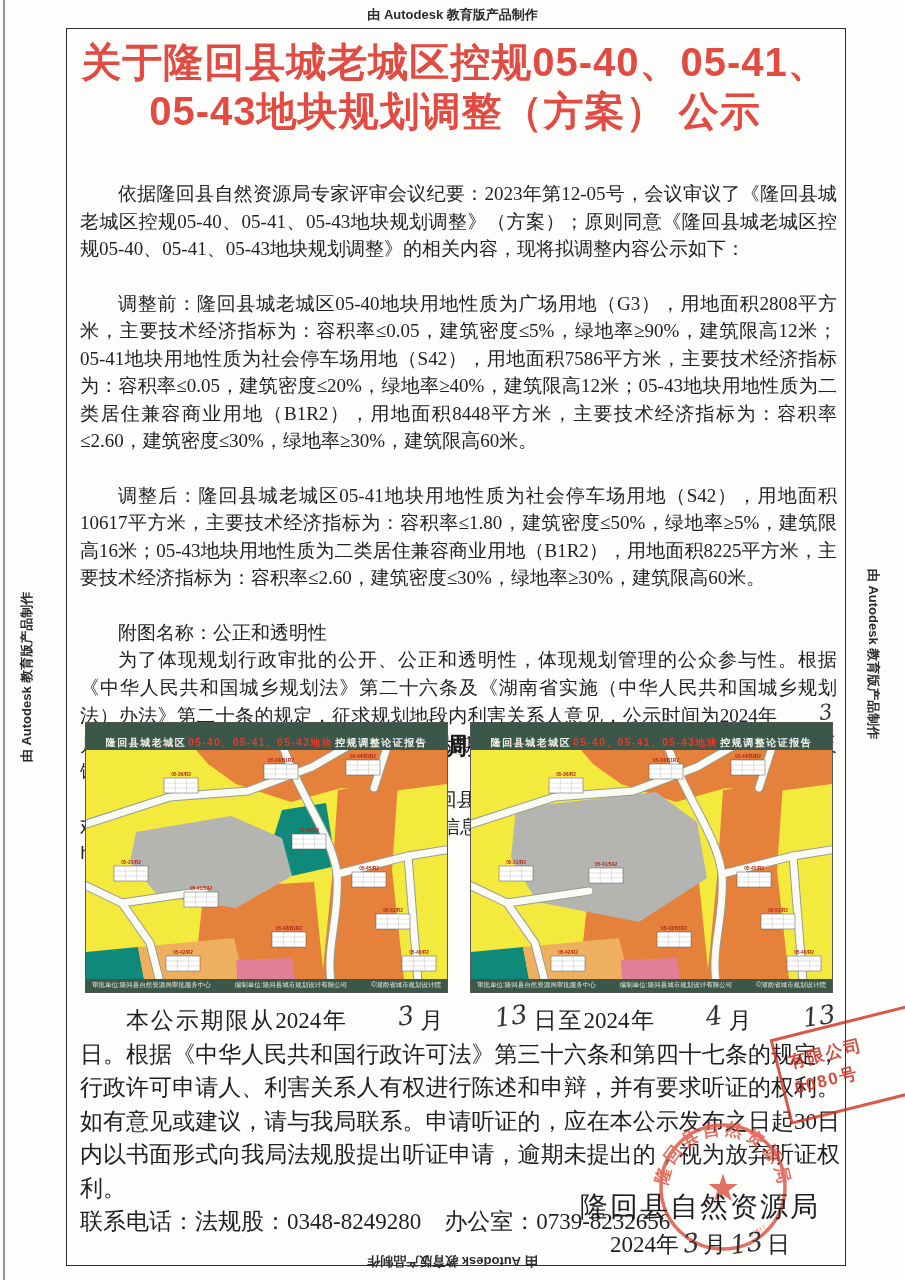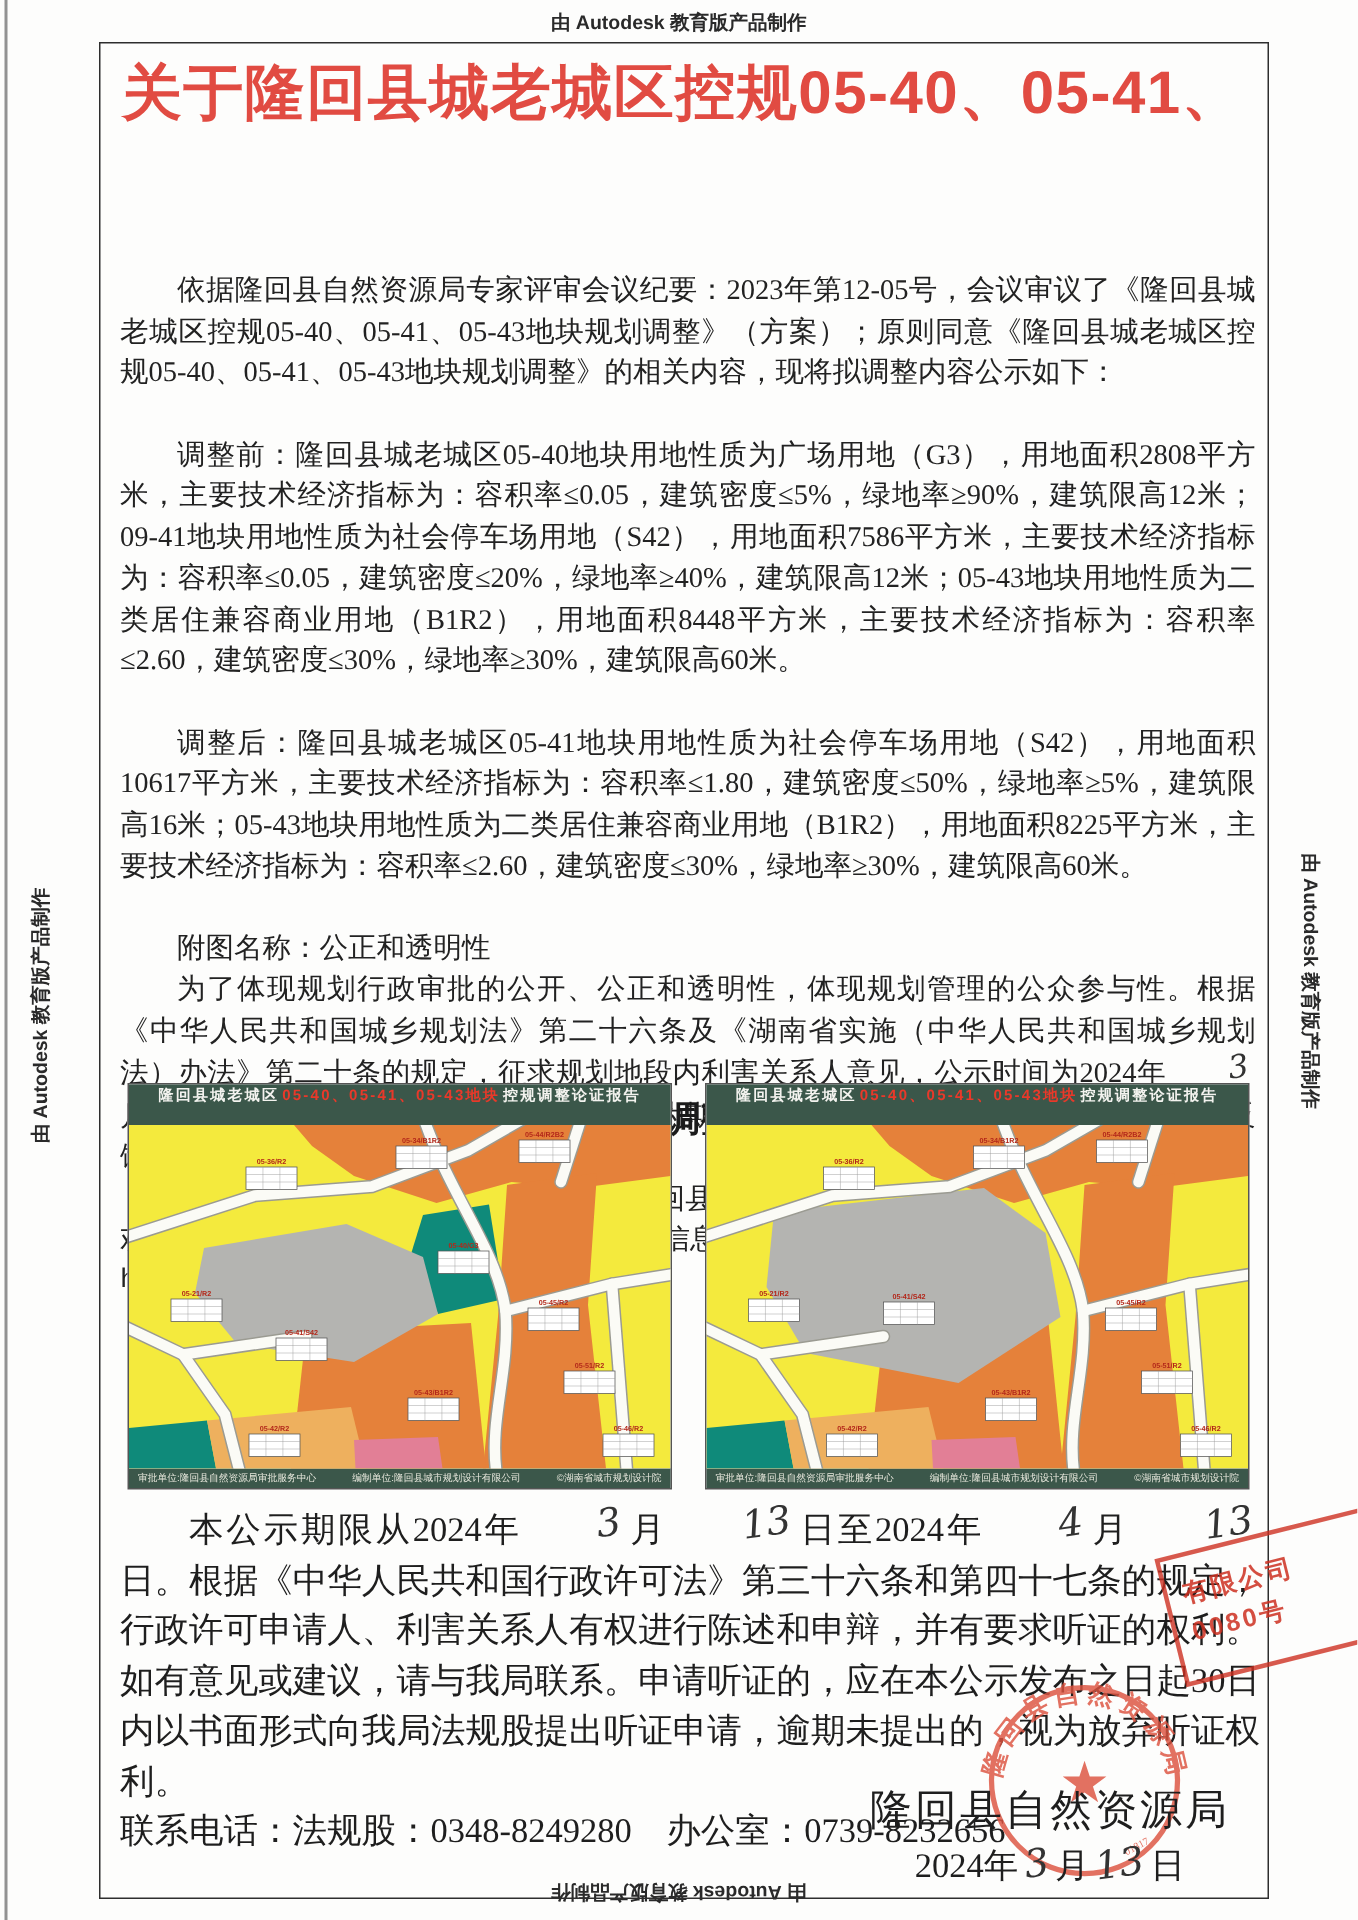--- a/index.html
+++ b/index.html
@@ -27,21 +27,21 @@
   .body-block{position:absolute;left:80px;top:180px;width:757px;font-size:19px;line-height:27.5px;text-align:justify;}
   .body-block p{margin:0;}
   .ind{text-indent:2em;}
   .gap{margin-top:27px !important;}
   .url{font-family:"Liberation Mono","DejaVu Sans Mono",monospace;font-size:18px;letter-spacing:1px;}
   .hand{display:inline-block;font-style:italic;font-family:"DejaVu Serif",serif;transform:rotate(-8deg);font-size:1.12em;padding:0 4px;color:#333;}
   
   .map-label{position:absolute;font-family:"Liberation Sans","DejaVu Sans",sans-serif;font-weight:bold;font-size:24px;color:#1b1b1b;margin-top:40px;}
   .map-panel{position:absolute;width:363px;height:271px;border:1px solid #555;background:#fff;box-sizing:border-box;}
   .map-head{height:27px;background:#3b574a;color:#f3f3ef;font-family:"Liberation Sans","DejaVu Sans",sans-serif;
-    font-weight:bold;font-size:10px;letter-spacing:1.5px;display:flex;align-items:flex-start;justify-content:center;white-space:nowrap;}
+    font-weight:bold;font-size:10px;letter-spacing:1.5px;display:flex;align-items:flex-end;justify-content:center;white-space:nowrap;}
   .map-head .red{color:#e8392a;margin:0 2px;}
   .map-foot{height:13px;background:#3b574a;color:#e8e8dd;font-family:"Liberation Sans","DejaVu Sans",sans-serif;
     font-size:6.5px;display:flex;align-items:center;justify-content:space-between;padding:0 6px;white-space:nowrap;}
   .map-svg{display:block;}
   .mcode{font-size:4.8px;fill:#b3271a;font-weight:bold;text-anchor:middle;font-family:"Liberation Sans","DejaVu Sans",sans-serif;}
   .mrect{fill:#ffffff;stroke:#555;stroke-width:0.5;}
   .mline{stroke:#999;stroke-width:0.3;}
   .road-case{fill:none;stroke:#9b9b92;stroke-width:9;stroke-linecap:round;}
   .road{fill:none;stroke:#fbfbf6;stroke-width:7;stroke-linecap:round;}
   
@@ -70,25 +70,26 @@
 
   <div class="wm wm-top">由 Autodesk 教育版产品制作</div>
   <div class="wm wm-left">由 Autodesk 教育版产品制作</div>
   <div class="wm wm-right">由 Autodesk 教育版产品制作</div>
   <div class="wm wm-bottom">由 Autodesk 教育版产品制作</div>
 
   <div class="frame"></div>
 
   <div class="title" style="color:#e14b42">
     <div>关于隆回县城老城区控规05-40、05-41、</div>
+    <div>05-43地块规划调整（方案） 公示</div>
   </div>
 
   <div class="body-block">
     <p class="ind">依据隆回县自然资源局专家评审会议纪要：2023年第12-05号，会议审议了《隆回县城老城区控规05-40、05-41、05-43地块规划调整》（方案）；原则同意《隆回县城老城区控规05-40、05-41、05-43地块规划调整》的相关内容，现将拟调整内容公示如下：</p>
-    <p class="ind gap">调整前：隆回县城老城区05-40地块用地性质为广场用地（G3），用地面积2808平方米，主要技术经济指标为：容积率≤0.05，建筑密度≤5%，绿地率≥90%，建筑限高12米；09-41地块用地性质为社会停车场用地（S42），用地面积7586平方米，主要技术经济指标为：容积率≤0.05，建筑密度≤20%，绿地率≥40%，建筑限高12米；05-43地块用地性质为二类居住兼容商业用地（B1R2），用地面积8448平方米，主要技术经济指标为：容积率≤2.60，建筑密度≤30%，绿地率≥30%，建筑限高60米。</p>
+    <p class="ind gap">调整前：隆回县城老城区05-40地块用地性质为广场用地（G3），用地面积2808平方米，主要技术经济指标为：容积率≤0.05，建筑密度≤5%，绿地率≥90%，建筑限高12米；05-41地块用地性质为社会停车场用地（S42），用地面积7586平方米，主要技术经济指标为：容积率≤0.05，建筑密度≤20%，绿地率≥40%，建筑限高12米；05-43地块用地性质为二类居住兼容商业用地（B1R2），用地面积8448平方米，主要技术经济指标为：容积率≤2.60，建筑密度≤30%，绿地率≥30%，建筑限高60米。</p>
     <p class="ind gap">调整后：隆回县城老城区05-41地块用地性质为社会停车场用地（S42），用地面积10617平方米，主要技术经济指标为：容积率≤1.80，建筑密度≤50%，绿地率≥5%，建筑限高16米；05-43地块用地性质为二类居住兼容商业用地（B1R2），用地面积8225平方米，主要技术经济指标为：容积率≤2.60，建筑密度≤30%，绿地率≥30%，建筑限高60米。</p>
     <p class="ind gap">附图名称：公正和透明性</p>
     <p class="ind"><span>为了体现规划行政审批的公开、公正和透明性，体现规划管理的公众参与性。根据《中华人民共和国城乡规划法》第二十六条及《湖南省实施（中华人民共和国城乡规划法）办法》第二十条的规定，征求规划地段内利害关系人意见，公示时间为2024年</span><span class="hand">3</span><span>月</span><span class="hand">13</span><span>日至2024年</span><span class="hand">4</span><span>月</span><span class="hand">13</span><span>日为期30天。如有意见，请在此期间以书面形式反馈至我局。</span></p>
     <p>（咨询电话0739-8232656　　通讯地址：隆回县桃洪西路141号县自然资源局）</p>
     <p>欢迎访问隆回县人民政府官网查看公示详细信息。网址：隆回县人民政府</p>
     <p class="url">http://www.longhui.gov.cn</p>
   </div>
 
   <div class="map-label" style="left:96px;top:690px;">调整前</div>
   <div class="map-label" style="left:443px;top:690px;">调整后</div>

